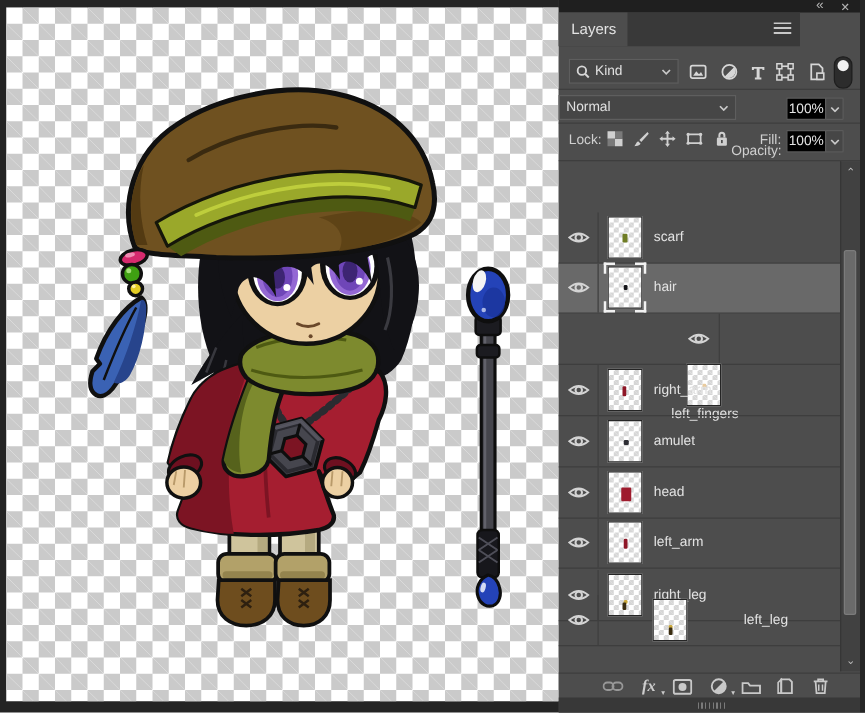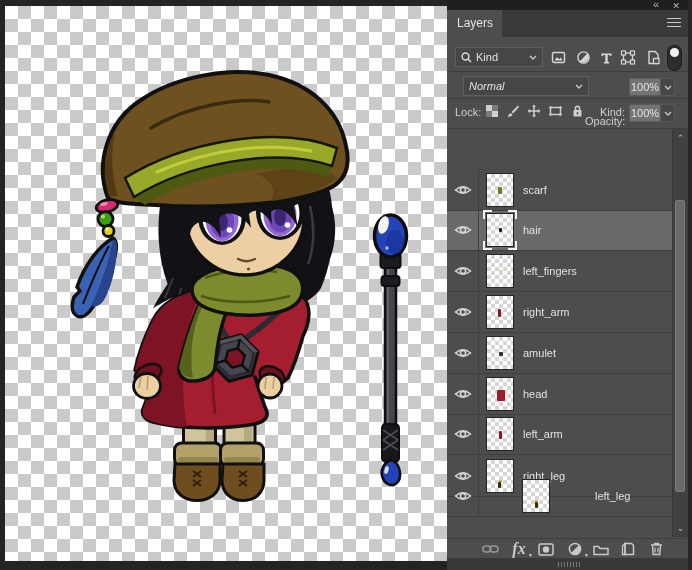--- a/index.html
+++ b/index.html
@@ -12,35 +12,35 @@
       linear-gradient(45deg,#cacaca 25%,transparent 25%,transparent 75%,#cacaca 75%);
     background-size:26px 26px;background-position:0 0,13px 13px;}
   .canvas svg{display:block;}
   
   .panel{position:absolute;left:447px;top:0;width:245px;height:570px;background:#4d4d4d;
          border-right:4px solid #262626;box-sizing:border-box;color:#dedede;font-size:11px;}
   .topbar{position:absolute;left:0;top:0;width:241px;height:10px;background:#1f1f1f;}
   .topbar .ic{position:absolute;top:-3px;color:#b5b5b5;font-size:11px;line-height:14px;}
   .topbar .collapse{right:30px;letter-spacing:-1px;}
   .topbar .close{right:8px;font-size:9px;top:-1px;}
-  .tabbar{position:absolute;left:0;top:10px;width:241px;height:27px;background:#393939;}
+  .tabbar{position:absolute;left:0;top:10px;width:193px;height:27px;background:#393939;}
   .tab{position:absolute;left:0;top:0;width:55px;height:27px;background:#4d4d4d;
        color:#e4e4e4;font-size:12px;line-height:27px;padding-left:10px;box-sizing:border-box;}
   .panel-menu{position:absolute;right:7px;top:8px;width:14px;height:11px;
       background:repeating-linear-gradient(#c9c9c9 0 1.5px,transparent 1.5px 4px);}
   .sep{position:absolute;left:0;width:241px;height:1px;background:#3e3e3e;}
   
   .combo{position:absolute;height:20px;background:#464646;border:1px solid #5e5e5e;border-radius:0;
          box-sizing:border-box;display:flex;align-items:center;padding:0 5px;gap:4px;color:#e0e0e0;}
   .combo .chev{margin-left:auto;}
   .icbtn{position:absolute;width:20px;height:20px;display:flex;align-items:center;justify-content:center;}
   .pill{position:absolute;width:13px;height:24px;background:#2c2c2c;border-radius:7px;border:1px solid #1e1e1e;}
   .pill .knob{position:absolute;left:1.5px;top:1.5px;width:9px;height:9px;border-radius:50%;background:#f2f2f2;}
   .lbl{position:absolute;color:#cfcfcf;text-align:right;}
-  .valbox{position:absolute;width:32px;height:18px;background:#737373;border:1px solid #5a5a5a;
+  .valbox{position:absolute;width:32px;height:18px;background:#000000;border:1px solid #5a5a5a;
           box-sizing:border-box;color:#e6e6e6;text-align:center;line-height:16px;border-radius:1px;}
   .chevbox{position:absolute;width:15px;height:18px;background:#464646;border:1px solid #5a5a5a;
            box-sizing:border-box;display:flex;align-items:center;justify-content:center;border-radius:1px;}
   
   .list{position:absolute;left:0;top:129px;width:241px;height:408px;}
   .layer-row{position:absolute;left:0;width:225px;height:40.8px;border-bottom:1px solid #3e3e3e;
              box-sizing:border-box;display:flex;align-items:center;}
   .layer-row.selected{background:#696969;}
   .eye-cell{width:32px;height:100%;border-right:1px solid #3f3f3f;box-sizing:border-box;
             display:flex;align-items:center;justify-content:center;flex:none;}
@@ -58,21 +58,21 @@
   .layer-name{margin-left:9px;color:#e2e2e2;font-size:11px;white-space:nowrap;}
   
   .scroll{position:absolute;left:225px;top:129px;width:16px;height:408px;background:#414141;border-left:1px solid #363636;box-sizing:border-box;}
   .scroll .arrow{position:absolute;left:0;width:100%;height:14px;color:#bdbdbd;font-size:9px;text-align:center;line-height:14px;}
   .scroll .up{top:2px;} .scroll .down{bottom:2px;}
   .scroll .sthumb{position:absolute;left:2px;top:71px;width:10px;height:292px;background:#6a6a6a;border:1px solid #7b7b7b;border-radius:2px;box-sizing:border-box;}
   
   .toolbar{position:absolute;left:0;top:538px;width:241px;height:20px;border-top:1px solid #3e3e3e;}
   .tbtn{position:absolute;top:2px;width:18px;height:16px;display:flex;align-items:center;justify-content:center;}
   .tbtn .caret{position:absolute;right:-4px;bottom:-1px;font-size:6px;color:#c9c9c9;}
-  .fx-txt{font-style:italic;font-weight:bold;font-size:16px;color:#cdcdcd;font-family:"Liberation Serif",serif;}
+  .fx-txt{font-style:italic;font-weight:bold;font-size:13px;color:#cdcdcd;font-family:"Liberation Serif",serif;}
   .bottomstrip{position:absolute;left:0;top:558px;width:241px;height:12px;background:#383838;}
   .grip{position:absolute;left:111px;top:4px;width:24px;height:5px;
         background:repeating-linear-gradient(90deg,#7a7a7a 0 1px,transparent 1px 3px);}
 </style>
 </head>
 <body>
 
 <div class="canvas">
 <svg width="442" height="555" viewBox="0 0 442 555">
 
@@ -251,21 +251,21 @@
         <path d="M3,1.5 h6 l3,3 v9 h-9 Z" fill="none" stroke="#d6d6d6" stroke-width="1.4"></path>
         <rect x="7.5" y="8.5" width="5.5" height="5" fill="#4d4d4d" stroke="#d6d6d6" stroke-width="1.3"></rect>
       </svg>
   </div>
   <div class="pill" style="left:220px;top:45px;">
       <div class="knob"></div>
     </div>
 
   <div class="sep" style="top:71px;"></div>
 
-  <div class="combo" style="left:16px;top:76px;width:126px;font-style:italic;">
+  <div class="combo" style="left:0;top:76px;width:142px;">
     <span>Normal</span>
     <svg class="chev" width="8" height="5" viewBox="0 0 8 5">
         <path d="M1,1 L4,4 L7,1" fill="none" stroke="#c9c9c9" stroke-width="1.4"></path>
       </svg>
   </div>
   <span class="lbl" style="left:138px;top:80px;width:40px;margin-top:35px;">Opacity:</span>
   <div class="valbox" style="left:182px;top:78px;">100%</div>
   <div class="chevbox" style="left:213px;top:78px;">
     <svg width="8" height="5" viewBox="0 0 8 5">
         <path d="M1,1 L4,4 L7,1" fill="none" stroke="#c9c9c9" stroke-width="1.4"></path>
@@ -304,21 +304,21 @@
         <circle cx="12.5" cy="10.5" r="1.3" fill="#d0d0d0"></circle>
       </svg>
   </div>
   <div class="icbtn" style="left:121px;top:102px;width:18px;height:18px;">
     <svg width="13" height="14" viewBox="0 0 13 14">
         <rect x="2.5" y="6" width="8" height="6.5" rx="1" fill="#d0d0d0"></rect>
         <path d="M4.5,6 V4.2 a2,2 0 0 1 4,0 V6" fill="none" stroke="#d0d0d0" stroke-width="1.6"></path>
         <rect x="5.8" y="8" width="1.4" height="2.5" fill="#4d4d4d"></rect>
       </svg>
   </div>
-  <span class="lbl" style="left:146px;top:106px;width:32px;">Kind:</span>
+  <span class="lbl" style="left:146px;top:106px;width:32px;">Fill:</span>
   <div class="valbox" style="left:182px;top:104px;">100%</div>
   <div class="chevbox" style="left:213px;top:104px;">
     <svg width="8" height="5" viewBox="0 0 8 5">
         <path d="M1,1 L4,4 L7,1" fill="none" stroke="#c9c9c9" stroke-width="1.4"></path>
       </svg>
   </div>
 
   <div class="sep" style="top:128px;"></div>
 
   <div class="list" id="layers-list">
@@ -343,21 +343,21 @@
         </div>
         <div class="thumb">
           <span class="mark" style="background: rgb(22, 22, 26); left: 12px; top: 14px; width: 3px; height: 4px;"></span>
           <span class="bracket bk-tl"></span>
           <span class="bracket bk-tr"></span>
           <span class="bracket bk-bl"></span>
           <span class="bracket bk-br"></span>
         </div>
         <span class="layer-name">hair</span>
       </div>
-      <div class="layer-row" style="top: 122.4px;">
+      <div class="layer-row" style="top: 122.4px; flex-direction: column;">
         <div class="eye-cell">
           <svg width="18" height="12" viewBox="0 0 18 12">
             <path d="M1.5,6 Q9,-0.5 16.5,6 Q9,12.5 1.5,6 Z" fill="none" stroke="#d4d4d4" stroke-width="1.6"></path>
             <circle cx="9" cy="6" r="2.6" fill="none" stroke="#d4d4d4" stroke-width="1.6"></circle>
           </svg>
         </div>
         <div class="thumb">
           <span class="mark" style="background: rgb(233, 203, 158); left: 12px; top: 15px; width: 3px; height: 3px;"></span>
         </div>
         <span class="layer-name">left_fingers</span>

